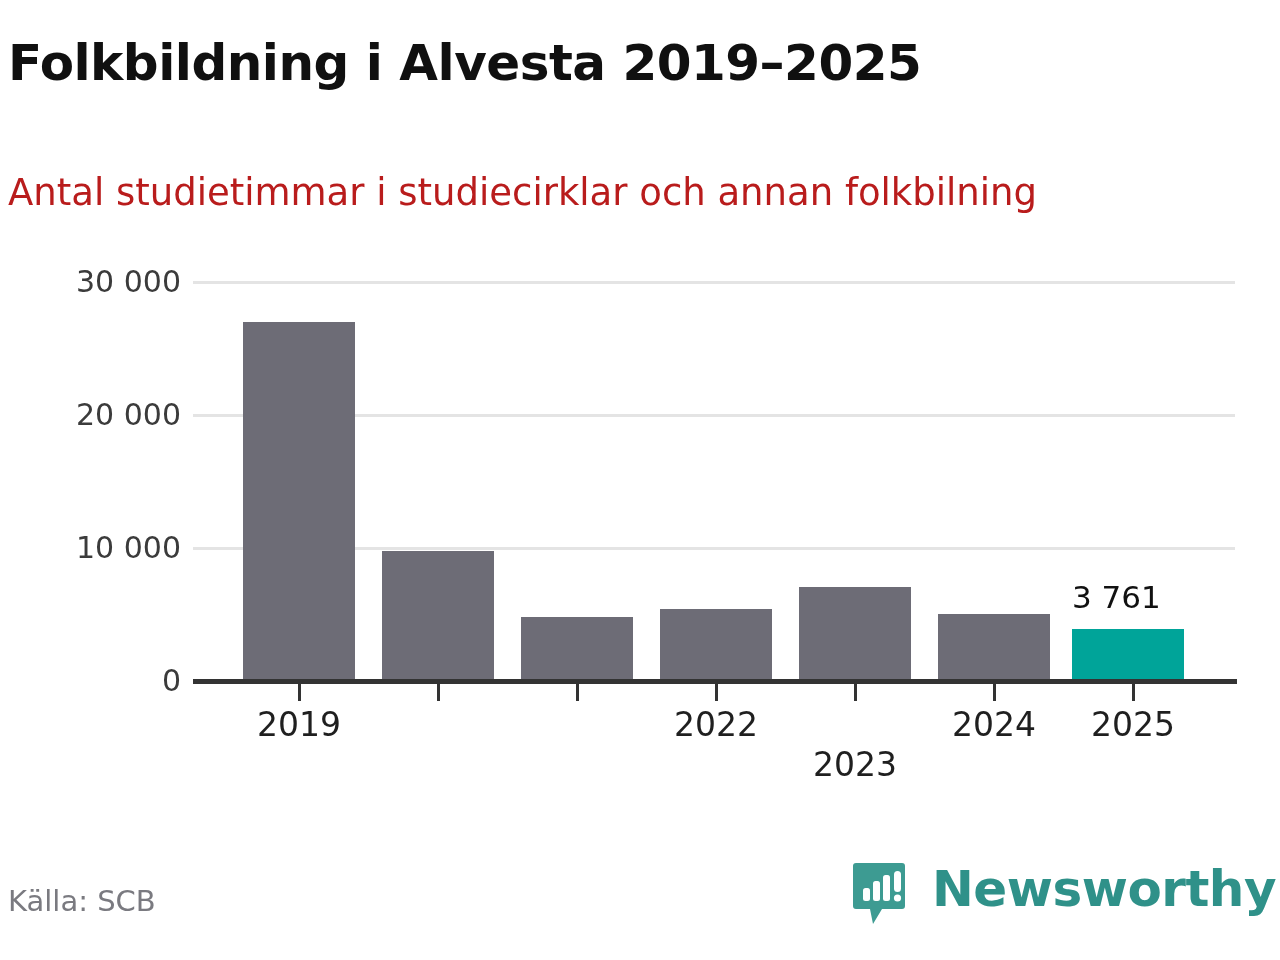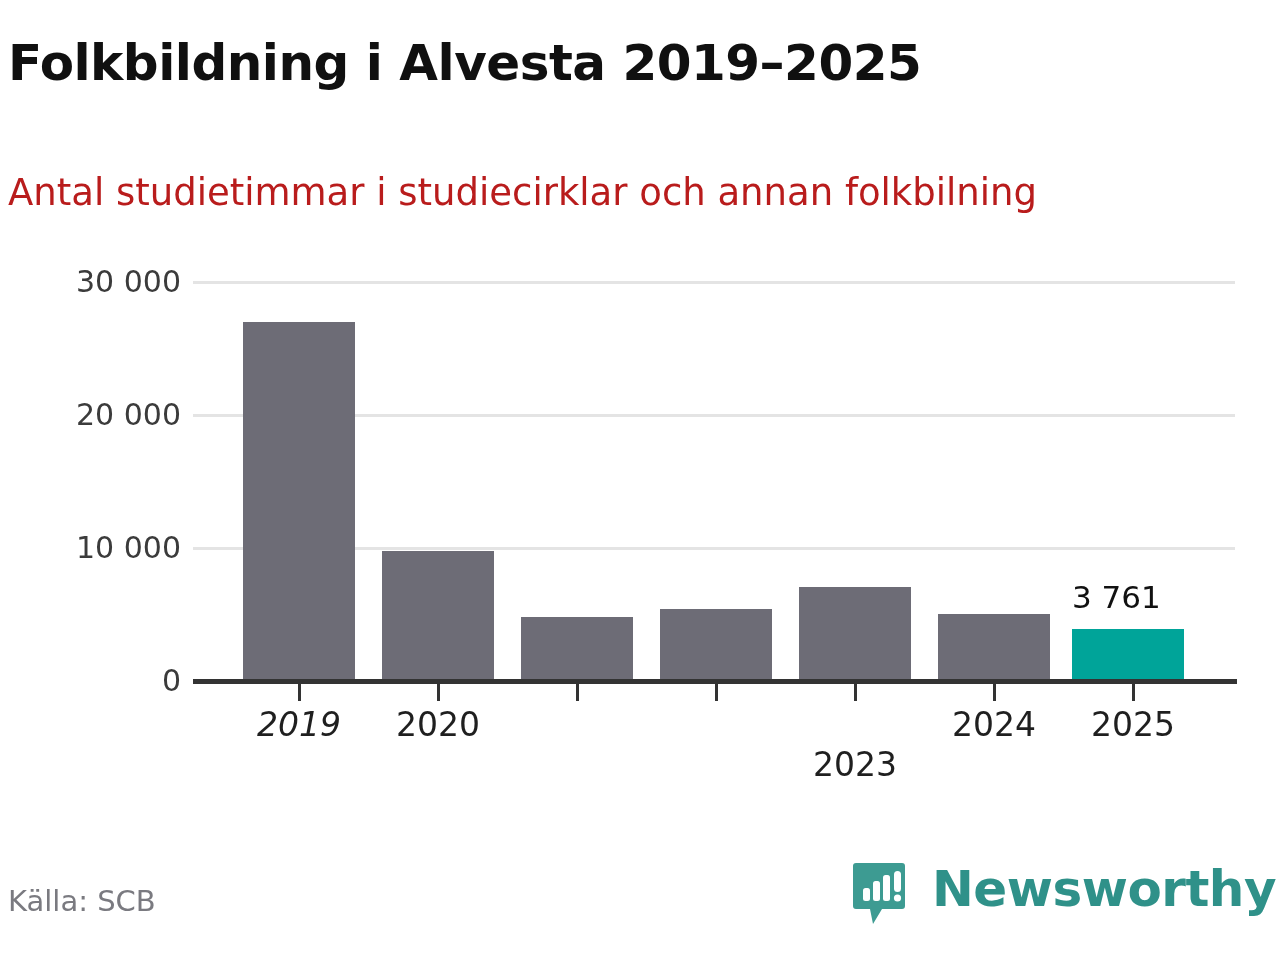--- a/index.html
+++ b/index.html
@@ -186,22 +186,22 @@
     <div id="axis-baseline"></div>
 
     <div class="xtick-mark" style="left:298px;"></div>
     <div class="xtick-mark" style="left:437px;"></div>
     <div class="xtick-mark" style="left:576px;"></div>
     <div class="xtick-mark" style="left:715px;"></div>
     <div class="xtick-mark" style="left:854px;"></div>
     <div class="xtick-mark" style="left:993px;"></div>
     <div class="xtick-mark" style="left:1132px;"></div>
 
-    <div class="xtick-label" style="left:230px;  width:138px;font-style:italic;">2019</div>
-    <div class="xtick-label" style="left:369px;  width:138px;">2020</div>
+    <div class="xtick-label" style="left:230px;  width:138px;">2019</div>
+    <div class="xtick-label" style="left:647px;  width:138px;">2022</div>
     <div class="xtick-label" style="left:786px;  width:138px;margin-top:40px;">2023</div>
     <div class="xtick-label" style="left:925px;  width:138px;">2024</div>
     <div class="xtick-label" style="left:1064px; width:138px;">2025</div>
 
   </div>
 
   <div id="source-note">Källa: SCB</div>
 
   <div id="logo">
     <svg id="logo-mark" viewBox="0 0 54 66">

